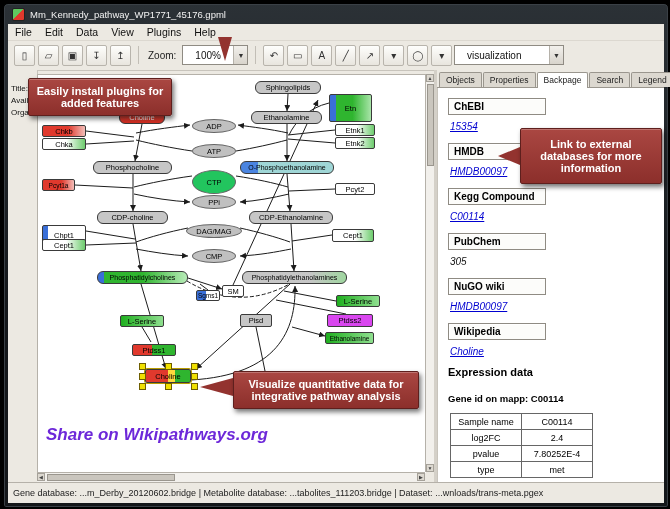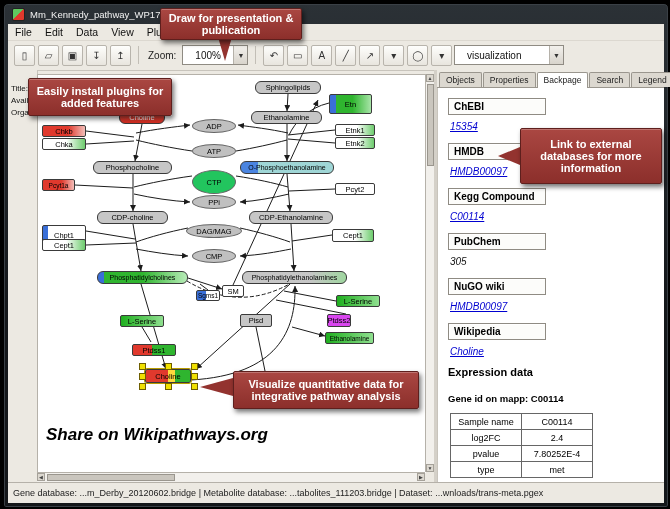--- a/index.html
+++ b/index.html
@@ -21,21 +21,21 @@
   #leftpanel{position:absolute;left:0;top:46px;width:29px;bottom:21px;background:#ece9e2;border-right:1px solid #c8c4bc;overflow:hidden;padding-top:14px;}
   .lp-label{font-size:8px;color:#111;padding-left:3px;margin-bottom:3px;white-space:nowrap;overflow:hidden;}
   #canvas{position:absolute;left:29px;top:50px;width:388px;height:398px;background:#fff;border:1px solid #b5b1a9;border-width:1px 0 0 1px;overflow:hidden;}
   #edges-svg{position:absolute;left:0;top:0;}
   .node{position:absolute;border:1px solid #3a3a3a;display:flex;align-items:center;justify-content:center;font-size:7.5px;color:#000;white-space:nowrap;overflow:hidden;box-sizing:border-box;}
   .node.rounded{border-radius:6px;}
   .node.rect{border-radius:2px;}
   .node.ellipse{border-radius:50%;border-color:#666;}
   .node.selected{outline:1px solid #b89b00;}
   .handle{position:absolute;width:5px;height:5px;background:#f0e000;border:1px solid #6e5e00;z-index:5;}
-  #share-text{position:absolute;left:8px;top:350px;font-size:17px;font-weight:bold;font-style:italic;color:#000000;white-space:nowrap;}
+  #share-text{position:absolute;left:8px;top:350px;font-size:17px;font-weight:bold;font-style:italic;color:#6d28d9;white-space:nowrap;}
   #vscroll{position:absolute;left:417px;top:50px;width:9px;height:398px;background:#f2f0ec;border-left:1px solid #b5b1a9;}
   #hscroll{position:absolute;left:29px;top:448px;width:388px;height:9px;background:#f2f0ec;border-top:1px solid #b5b1a9;}
   .sb-arrow{position:absolute;background:#dcd8d0;border:1px solid #a5a199;display:flex;align-items:center;justify-content:center;font-size:5px;color:#444;box-sizing:border-box;}
   .sb-thumb{position:absolute;background:#cac6be;border:1px solid #9a968e;box-sizing:border-box;}
   #splitter{position:absolute;left:426px;top:46px;width:3px;bottom:21px;background:#d4d0c8;}
   #sidebar{position:absolute;left:429px;top:46px;right:0;bottom:21px;background:#ece9e2;}
   #tabs{display:flex;align-items:flex-end;gap:1px;height:18px;padding:2px 2px 0 2px;border-bottom:1px solid #9a968e;box-sizing:border-box;}
   .tab{font-size:8.5px;color:#222;background:#dcd8d0;border:1px solid #9a968e;border-bottom:none;padding:2px 6px;border-radius:2px 2px 0 0;}
   .tab.active{background:#fff;padding-bottom:3px;position:relative;top:1px;}
   #sidebar-content{position:absolute;left:0;top:18px;right:0;bottom:0;background:#fff;border-left:1px solid #c8c4bc;overflow:hidden;padding:8px 10px;box-sizing:border-box;}
@@ -151,21 +151,21 @@
             <path d="M153,305 C240,300 258,255 257,211" fill="none" stroke="#1c1c1c" stroke-width="1" marker-end="url(#arrh)"></path>
             <path d="M218,252 L227,296" fill="none" stroke="#1c1c1c" stroke-width="1"></path>
             <path d="M308,239 L238,225" fill="none" stroke="#1c1c1c" stroke-width="1"></path>
             <path d="M298,226 L246,216" fill="none" stroke="#1c1c1c" stroke-width="1"></path>
             <path d="M254,252 L287,261" fill="none" stroke="#1c1c1c" stroke-width="1" marker-end="url(#arrh)"></path>
             <path d="M104,252 L113,267" fill="none" stroke="#1c1c1c" stroke-width="1"></path>
             <path d="M103,209 L128,294" fill="none" stroke="#1c1c1c" stroke-width="1" marker-end="url(#arrh)"></path>
           </svg>
         <div id="nodes-layer" style="position:absolute;left:0;top:0;width:100%;height:100%;">
             <div class="node rounded" style="left: 217px; top: 6px; width: 66px; height: 13px; background: rgb(198, 198, 198);">Sphingolipids</div>
-            <div class="node rect" style="left: 291px; top: 19px; width: 43px; height: 20px; background: linear-gradient(90deg, rgb(58, 111, 216) 0%, rgb(58, 111, 216) 15%, rgb(47, 181, 47) 15%, rgb(47, 181, 47) 55%, rgb(168, 228, 168) 100%);">Etn</div>
+            <div class="node rect" style="left: 291px; top: 19px; width: 43px; height: 28px; background: linear-gradient(90deg, rgb(58, 111, 216) 0%, rgb(58, 111, 216) 15%, rgb(47, 181, 47) 15%, rgb(47, 181, 47) 55%, rgb(168, 228, 168) 100%);">Etn</div>
             <div class="node rounded" style="left: 213px; top: 36px; width: 71px; height: 13px; background: rgb(198, 198, 198);">Ethanolamine</div>
             <div class="node rect" style="left: 297px; top: 49px; width: 40px; height: 12px; background: linear-gradient(90deg, rgb(255, 255, 255) 0%, rgb(255, 255, 255) 55%, rgb(110, 204, 110) 100%);">Etnk1</div>
             <div class="node rect" style="left: 297px; top: 62px; width: 40px; height: 12px; background: linear-gradient(90deg, rgb(255, 255, 255) 0%, rgb(255, 255, 255) 55%, rgb(110, 204, 110) 100%);">Etnk2</div>
             <div class="node rounded" style="left: 81px; top: 36px; width: 46px; height: 13px; background: linear-gradient(rgb(240, 90, 78), rgb(212, 42, 30)); color: rgb(255, 255, 255);">Choline</div>
             <div class="node rect" style="left: 4px; top: 50px; width: 44px; height: 12px; background: linear-gradient(90deg, rgb(224, 57, 45) 0%, rgb(224, 57, 45) 60%, rgb(243, 190, 185) 100%);">Chkb</div>
             <div class="node rect" style="left: 4px; top: 63px; width: 44px; height: 12px; background: linear-gradient(90deg, rgb(255, 255, 255) 0%, rgb(255, 255, 255) 55%, rgb(110, 204, 110) 100%);">Chka</div>
             <div class="node ellipse" style="left: 154px; top: 44px; width: 44px; height: 14px; background: rgb(192, 192, 192);">ADP</div>
             <div class="node ellipse" style="left: 154px; top: 69px; width: 44px; height: 14px; background: rgb(192, 192, 192);">ATP</div>
             <div class="node rounded" style="left: 55px; top: 86px; width: 79px; height: 13px; background: rgb(198, 198, 198);">Phosphocholine</div>
             <div class="node rounded" style="left: 202px; top: 86px; width: 94px; height: 13px; background: linear-gradient(90deg, rgb(74, 132, 224) 0%, rgb(74, 132, 224) 18%, rgb(159, 214, 214) 18%); font-size: 7px;">O-Phosphoethanolamine</div>
@@ -178,21 +178,21 @@
             <div class="node rect" style="left: 4px; top: 150px; width: 44px; height: 21px; background: linear-gradient(90deg, rgb(58, 111, 216) 0%, rgb(58, 111, 216) 12%, rgb(255, 255, 255) 12%); text-decoration: underline;">Chpt1</div>
             <div class="node rect" style="left: 4px; top: 164px; width: 44px; height: 12px; background: linear-gradient(90deg, rgb(255, 255, 255) 0%, rgb(255, 255, 255) 55%, rgb(110, 204, 110) 100%);">Cept1</div>
             <div class="node ellipse" style="left: 148px; top: 149px; width: 56px; height: 14px; background: rgb(192, 192, 192);">DAG/MAG</div>
             <div class="node rect" style="left: 294px; top: 154px; width: 42px; height: 13px; background: linear-gradient(90deg, rgb(255, 255, 255) 0%, rgb(255, 255, 255) 55%, rgb(110, 204, 110) 100%);">Cept1</div>
             <div class="node ellipse" style="left: 154px; top: 174px; width: 44px; height: 14px; background: rgb(192, 192, 192);">CMP</div>
             <div class="node rounded" style="left: 59px; top: 196px; width: 91px; height: 13px; background: linear-gradient(90deg, rgb(58, 111, 216) 0%, rgb(58, 111, 216) 7%, rgb(47, 181, 47) 7%, rgb(47, 181, 47) 50%, rgb(184, 236, 184) 100%); font-size: 7px;">Phosphatidylcholines</div>
             <div class="node rounded" style="left: 204px; top: 196px; width: 105px; height: 13px; background: linear-gradient(90deg, rgb(198, 198, 198) 0%, rgb(198, 198, 198) 65%, rgb(159, 214, 159) 100%); font-size: 7px;">Phosphatidylethanolamines</div>
             <div class="node rect" style="left: 158px; top: 215px; width: 24px; height: 11px; background: linear-gradient(90deg, rgb(58, 111, 216) 0%, rgb(58, 111, 216) 40%, rgb(255, 255, 255) 40%); font-size: 6.5px;">Sgms1</div>
             <div class="node rect" style="left: 184px; top: 210px; width: 22px; height: 12px; background: rgb(255, 255, 255);">SM</div>
             <div class="node rect" style="left: 202px; top: 239px; width: 32px; height: 13px; background: rgb(198, 198, 198);">Pisd</div>
-            <div class="node rect" style="left: 289px; top: 239px; width: 24px; height: 13px; background: #d946ef;">Ptdss2</div>
+            <div class="node rect" style="left: 289px; top: 239px; width: 46px; height: 13px; background: #d946ef;">Ptdss2</div>
             <div class="node rect" style="left: 298px; top: 220px; width: 44px; height: 12px; background: linear-gradient(90deg, rgb(31, 175, 31), rgb(143, 223, 143));">L-Serine</div>
             <div class="node rect" style="left: 287px; top: 257px; width: 49px; height: 12px; background: linear-gradient(90deg, rgb(31, 175, 31), rgb(143, 223, 143)); font-size: 6.5px;">Ethanolamine</div>
             <div class="node rect" style="left: 82px; top: 240px; width: 44px; height: 12px; background: linear-gradient(90deg, rgb(31, 175, 31), rgb(143, 223, 143));">L-Serine</div>
             <div class="node rect" style="left: 94px; top: 269px; width: 44px; height: 12px; background: linear-gradient(90deg, rgb(224, 57, 45) 0%, rgb(224, 57, 45) 45%, rgb(47, 181, 47) 45%);">Ptdss1</div>
             <div class="node rect selected" style="left: 107px; top: 294px; width: 46px; height: 14px; background: linear-gradient(90deg, rgb(224, 57, 45) 0%, rgb(224, 57, 45) 50%, rgb(255, 217, 61) 50%, rgb(255, 217, 61) 65%, rgb(47, 181, 47) 65%);">Choline</div>
             <div class="handle" style="left: 101px; top: 288px;"></div>
             <div class="handle" style="left: 127px; top: 288px;"></div>
             <div class="handle" style="left: 153px; top: 288px;"></div>
             <div class="handle" style="left: 101px; top: 298px;"></div>
             <div class="handle" style="left: 153px; top: 298px;"></div>
@@ -251,20 +251,19 @@
                   <td>met</td>
                 </tr>
               </tbody>
             </table>
         </div>
       </div>
       <div id="statusbar">Gene database: ...m_Derby_20120602.bridge | Metabolite database: ...tabolites_111203.bridge | Dataset: ...wnloads/trans-meta.pgex</div>
     </div>
   </div>
 
-  <div class="callout" style="left:160px;top:8px;width:142px;height:32px;">Draw for presentation &amp; publication</div>
   <div class="co-arrow" id="co-draw-arrow"></div>
   <div class="callout" style="left:520px;top:128px;width:142px;height:56px;">Link to external databases for more information</div>
   <div class="callout" style="left:28px;top:78px;width:144px;height:38px;">Easily install plugins for added features</div>
   <div class="co-arrow" id="co-link-arrow"></div>
   <div class="callout" style="left:233px;top:371px;width:186px;height:38px;">Visualize quantitative data for integrative pathway analysis</div>
   <div class="co-arrow" id="co-viz-arrow"></div>
 </div>
 
 </body></html>

